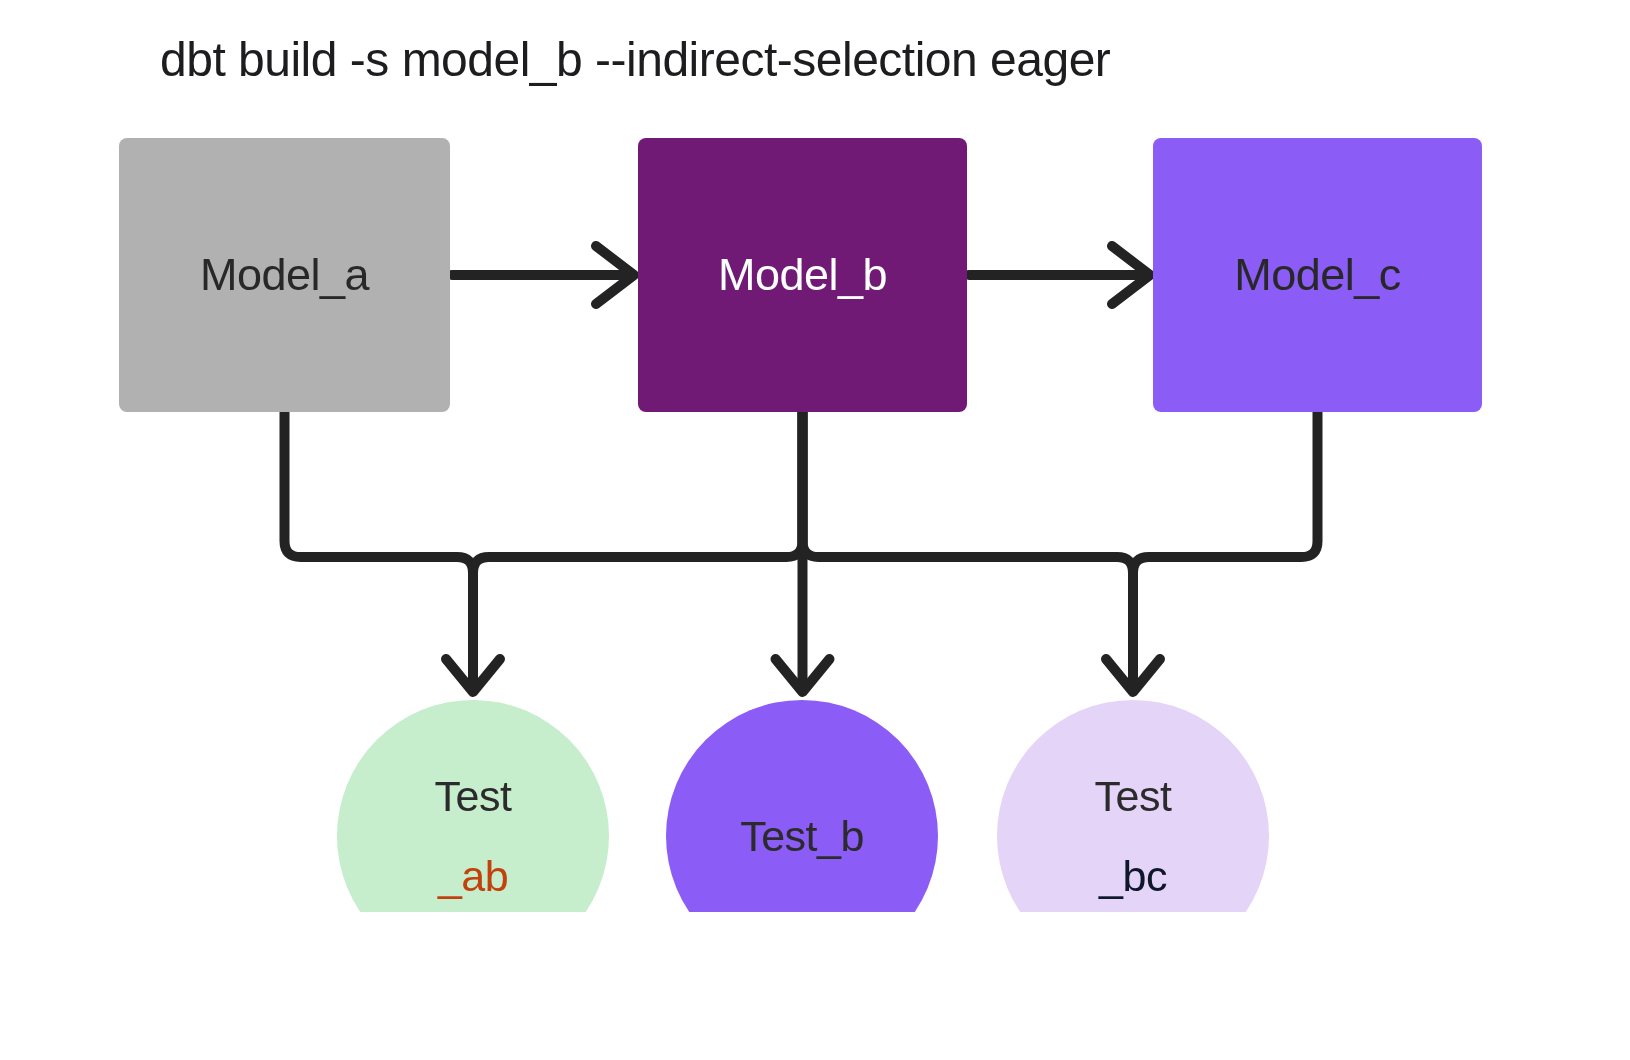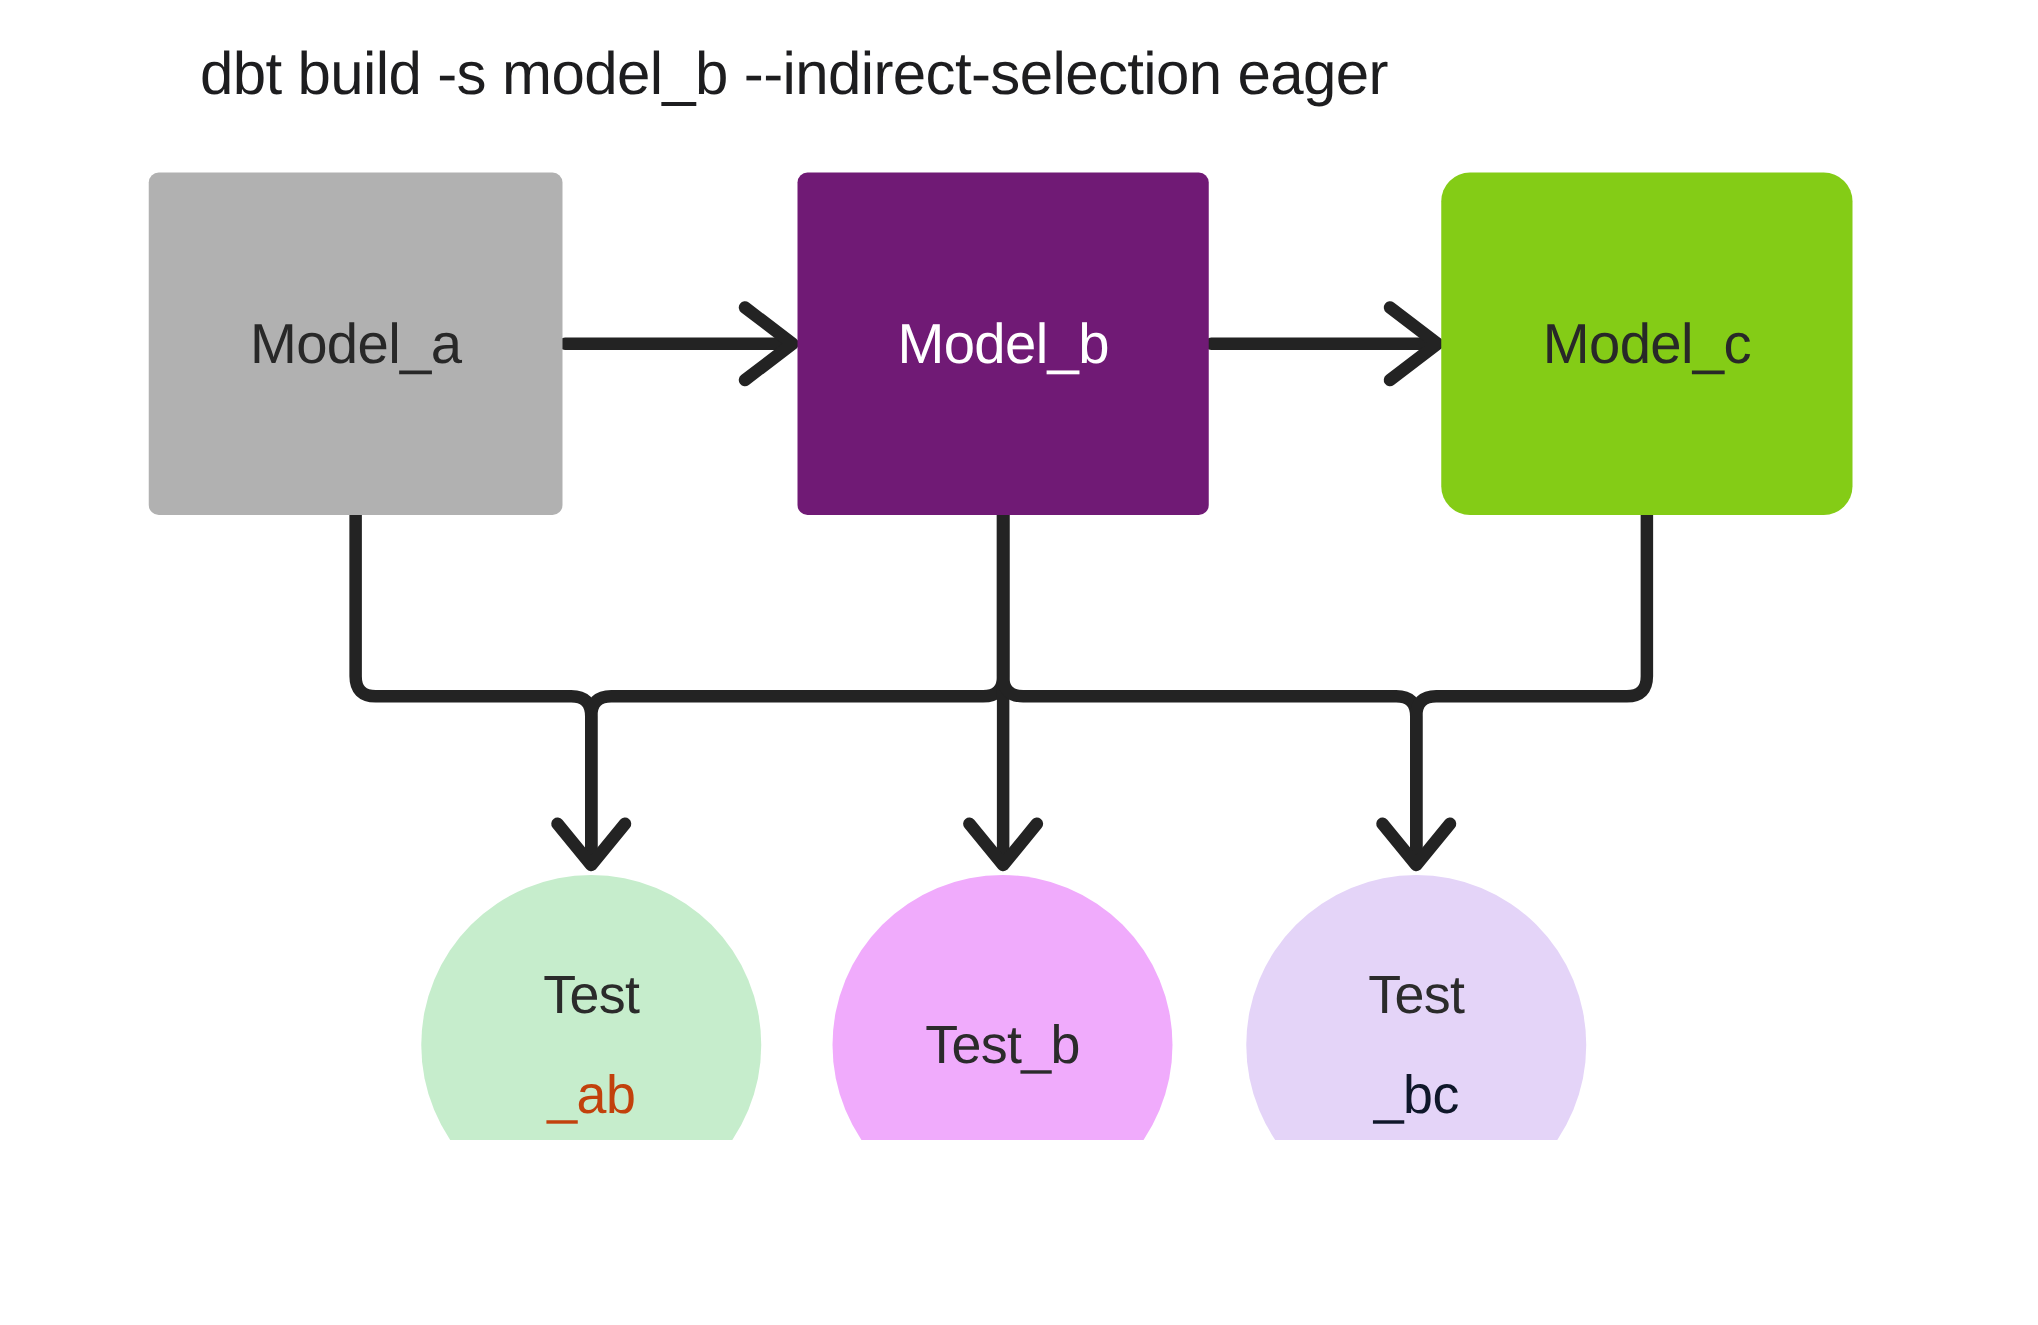--- a/index.html
+++ b/index.html
@@ -104,30 +104,30 @@
   </svg>
 
   <div class="model-box model-a" style="background-color: rgb(177, 177, 177);">
     <span class="node-label" style="color: rgb(40, 40, 40);">Model_a</span>
   </div>
 
   <div class="model-box model-b" style="background-color: #701a75;">
     <span class="node-label" style="color: rgb(255, 255, 255);">Model_b</span>
   </div>
 
-  <div class="model-box model-c" style="background-color: #84cc16; border-radius: 23px;">
+  <div class="model-box model-c" style="background-color: #8b5cf6;">
     <span class="node-label" style="color: rgb(40, 40, 40);">Model_c</span>
   </div>
 
   <div class="test-circle test-a-b" style="background-color: rgb(198, 237, 204);">
     <span class="test-line" style="color: rgb(43, 43, 43);">Test</span>
     <span class="test-line" style="color: #c2410c;">_ab</span>
   </div>
 
-  <div class="test-circle test-b" style="background-color: #f0abfc;">
+  <div class="test-circle test-b" style="background-color: #8b5cf6;">
     <span class="test-line" style="color: rgb(43, 43, 43);">Test_b</span>
     <span class="test-line" style="color: rgb(43, 43, 43);"></span>
   </div>
 
   <div class="test-circle test-b-c" style="background-color: rgb(228, 212, 248);">
     <span class="test-line" style="color: rgb(43, 43, 43);">Test</span>
     <span class="test-line" style="color: #0f172a;">_bc</span>
   </div>
 
 </div>

